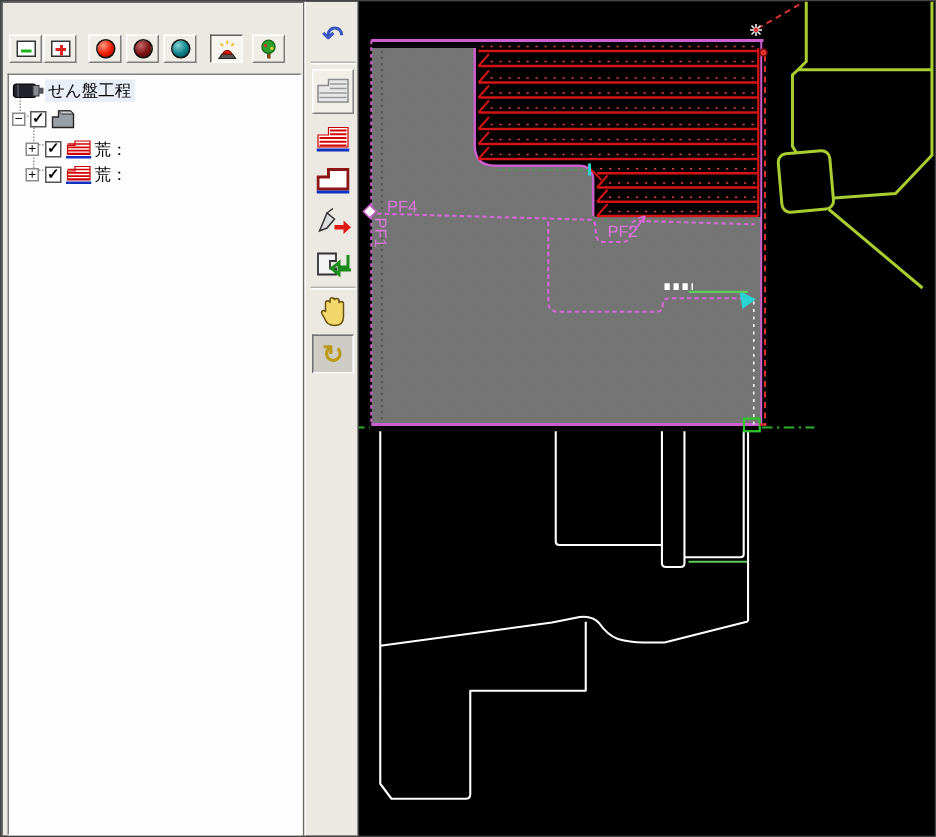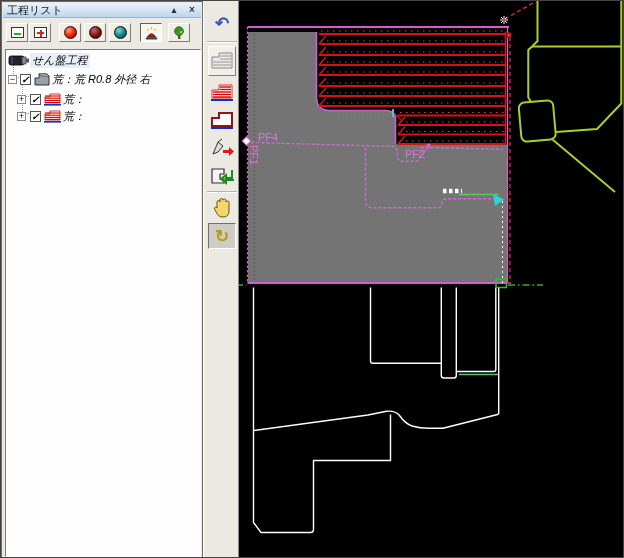--- a/index.html
+++ b/index.html
@@ -41,21 +41,21 @@
   .sphere.red    { background:radial-gradient(circle at 35% 30%, #ff9a80, #f21800 55%, #7e0c00); }
   .sphere.darkred{ background:radial-gradient(circle at 35% 30%, #c46a6a, #7c1010 55%, #3c0404); }
   .sphere.teal   { background:radial-gradient(circle at 35% 30%, #7fd4d4, #0d7e86 55%, #053f44); }
   #tree {
     position:absolute; left:3px; top:47px; width:196px; height:508px;
     background:#fdfdfd;
     border-top:1px solid #7d7d7d; border-left:1px solid #7d7d7d;
     border-right:1px solid #fff; border-bottom:1px solid #fff;
     font-size:11px; color:#000;
   }
-  .trow { position:absolute; height:15px; display:flex; align-items:center; white-space:nowrap;font-style:italic; }
+  .trow { position:absolute; height:15px; display:flex; align-items:center; white-space:nowrap; }
   .expander {
     width:9px; height:9px; border:1px solid #8a8a8a; background:#fff;
     font-size:9px; line-height:7px; text-align:center; color:#000; flex:none;
   }
   .cb {
     width:11px; height:11px; border:1px solid #555; background:#fff;
     font-size:10px; line-height:10px; text-align:center; color:#000; flex:none; font-weight:bold;
   }
   .connector { position:absolute; border-left:1px dotted #9a9a9a; width:0; }
   .hconn { position:absolute; border-top:1px dotted #9a9a9a; height:0; }
@@ -87,27 +87,20 @@
   
   #canvas { position:absolute; left:238px; top:0; width:435px; height:558px; background:#000; }
   svg text { font-family:"Liberation Sans", sans-serif; }
 </style>
 </head>
 <body>
 
 <div id="app">
 
   <div id="panel">
-    <div id="panel-title">
-      <span>工程リスト</span>
-      <span class="title-btns">
-        <span class="title-btn">▴</span>
-        <span class="title-btn" style="font-weight:bold">×</span>
-      </span>
-    </div>
 
     <div id="panel-toolbar">
       <div class="tbtn" style="left:2px">
         <span class="miniwin">
             <span class="bar" style="background:#1db41d;top:5px"></span>
           </span>
       </div>
       <div class="tbtn" style="left:25px">
         <span class="miniwin">
             <span class="bar" style="background:#e02020"></span>
@@ -162,21 +155,20 @@
 
       <div class="trow" style="left:2px;top:22px">
         <span class="expander">−</span>
         <span style="width:3px"></span>
         <span class="cb">✓</span>
         <span style="width:3px"></span>
         <svg width="16" height="13" viewBox="0 0 16 13">
           <path d="M1,12 L1,5 L5,5 L5,1 L13,1 L15,3 L15,12 Z" fill="#9aa0a8" stroke="#222" stroke-width="0.9"></path>
           <path d="M5,1 L13,1 L15,3 L7,3 Z" fill="#c8ccd2" stroke="#222" stroke-width="0.6"></path>
         </svg>
-        <span class="tree-label">荒：荒 R0.8 外径 右</span>
       </div>
 
       <div class="trow" style="left:11px;top:42px">
         <span class="expander">+</span>
         <span style="width:4px"></span>
         <span class="cb">✓</span>
         <span style="width:3px"></span>
         <svg width="17" height="13" viewBox="0 0 17 13">
           <path d="M1,10 L1,4 L6,4 L6,1 L16,1 L16,10 Z" fill="#fff" stroke="#c00" stroke-width="0.8"></path>
           <g stroke="#d40000" stroke-width="1.1">

